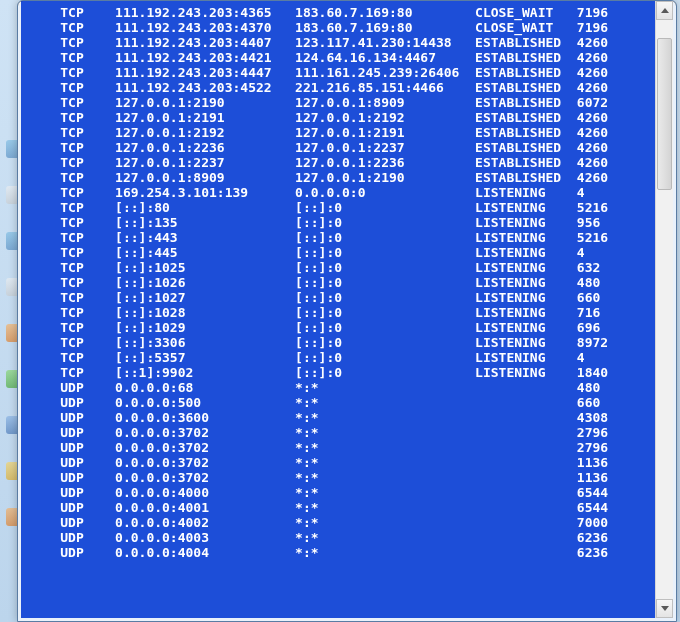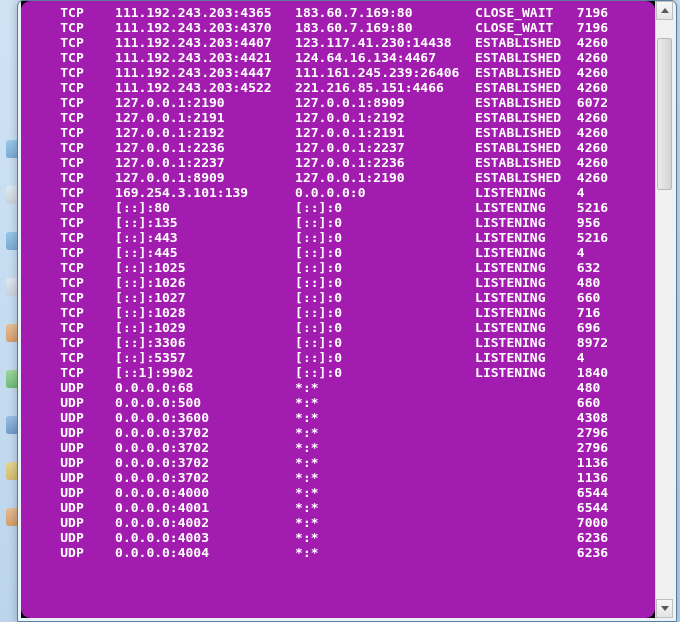--- a/index.html
+++ b/index.html
@@ -89,28 +89,27 @@
   .win-btn.close .x::before{transform:rotate(45deg);}
   .win-btn.close .x::after{transform:rotate(-45deg);}
 
   .client{
     flex:1 1 auto;display:flex;background:#000;
     border:3px solid #e9f1fb;border-top:none;
     min-height:0;
   }
   .console{
     flex:1 1 auto;
-    background:#a21caf;
+    background:#1d4ed8;
     font:bold 13px/15px "Lucida Console",Consolas,monospace;
     color:#fff;
     padding:4px 4px 4px 8px;
     white-space:pre;
     overflow:hidden;
     letter-spacing:0;
-    border-radius:9px;
   }
   .row{display:block;height:15px;}
   .c0{display:inline-block;width:4ch;}   
   .c1{display:inline-block;width:7ch;}   
   .c2{display:inline-block;width:23ch;}  
   .c3{display:inline-block;width:23ch;}  
   .c4{display:inline-block;width:13ch;}  
   .c5{display:inline-block;}             
 
   .scrollbar{

